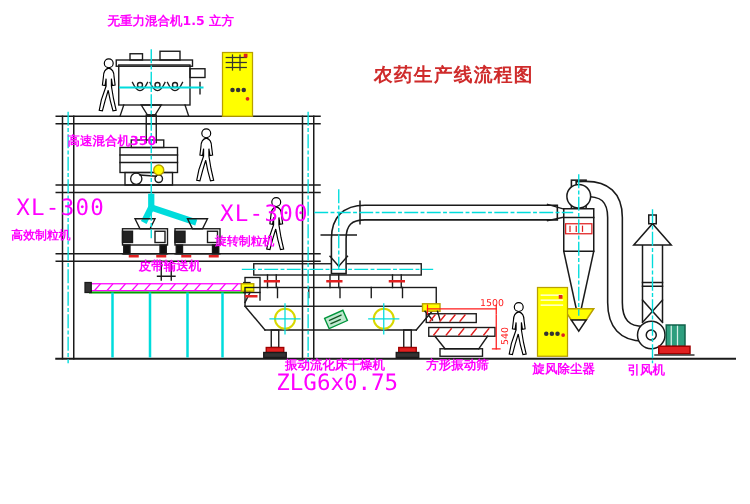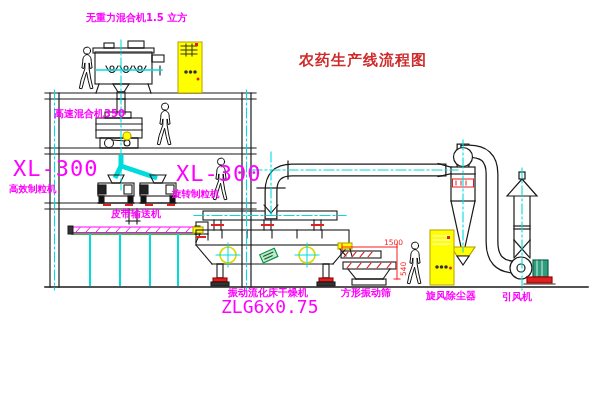--- a/index.html
+++ b/index.html
@@ -2,21 +2,21 @@
 <html><head>
 <meta charset="utf-8">
 <style>
   html,body{margin:0;padding:0;background:#fff;}
   #stage{position:relative;width:600px;height:403px;background:#ffffff;overflow:hidden;
          font-family:"DejaVu Sans",sans-serif;}
   #lineart{position:absolute;left:0;top:0;}
   .lbl{position:absolute;color:#ff00ff;font-weight:bold;white-space:nowrap;line-height:1;}
   .cjk-sm{font-size:10px;letter-spacing:0px;}
   .cjk-xs{font-size:9.5px;}
-  .model-lg{font-family:"DejaVu Sans Mono",monospace;font-size:22px;font-weight:normal;letter-spacing:1px;}
+  .model-lg{font-family:"DejaVu Sans Mono",monospace;font-size:18px;font-weight:normal;letter-spacing:1px;}
   .model-md{font-family:"DejaVu Sans Mono",monospace;font-size:18px;font-weight:normal;letter-spacing:0px;}
   .title-cjk{color:#cf2b2b;font-size:15px;font-weight:bold;letter-spacing:1px;}
   .title-cap{color:#cf2b2b;font-size:23px;font-weight:normal;font-family:"DejaVu Sans",sans-serif;}
   .dim{color:#ff1a1a;font-size:7.5px;font-weight:normal;}
   .rot{transform:rotate(-90deg);transform-origin:left top;}
 </style>
 </head>
 <body>
 
 <div id="stage">

